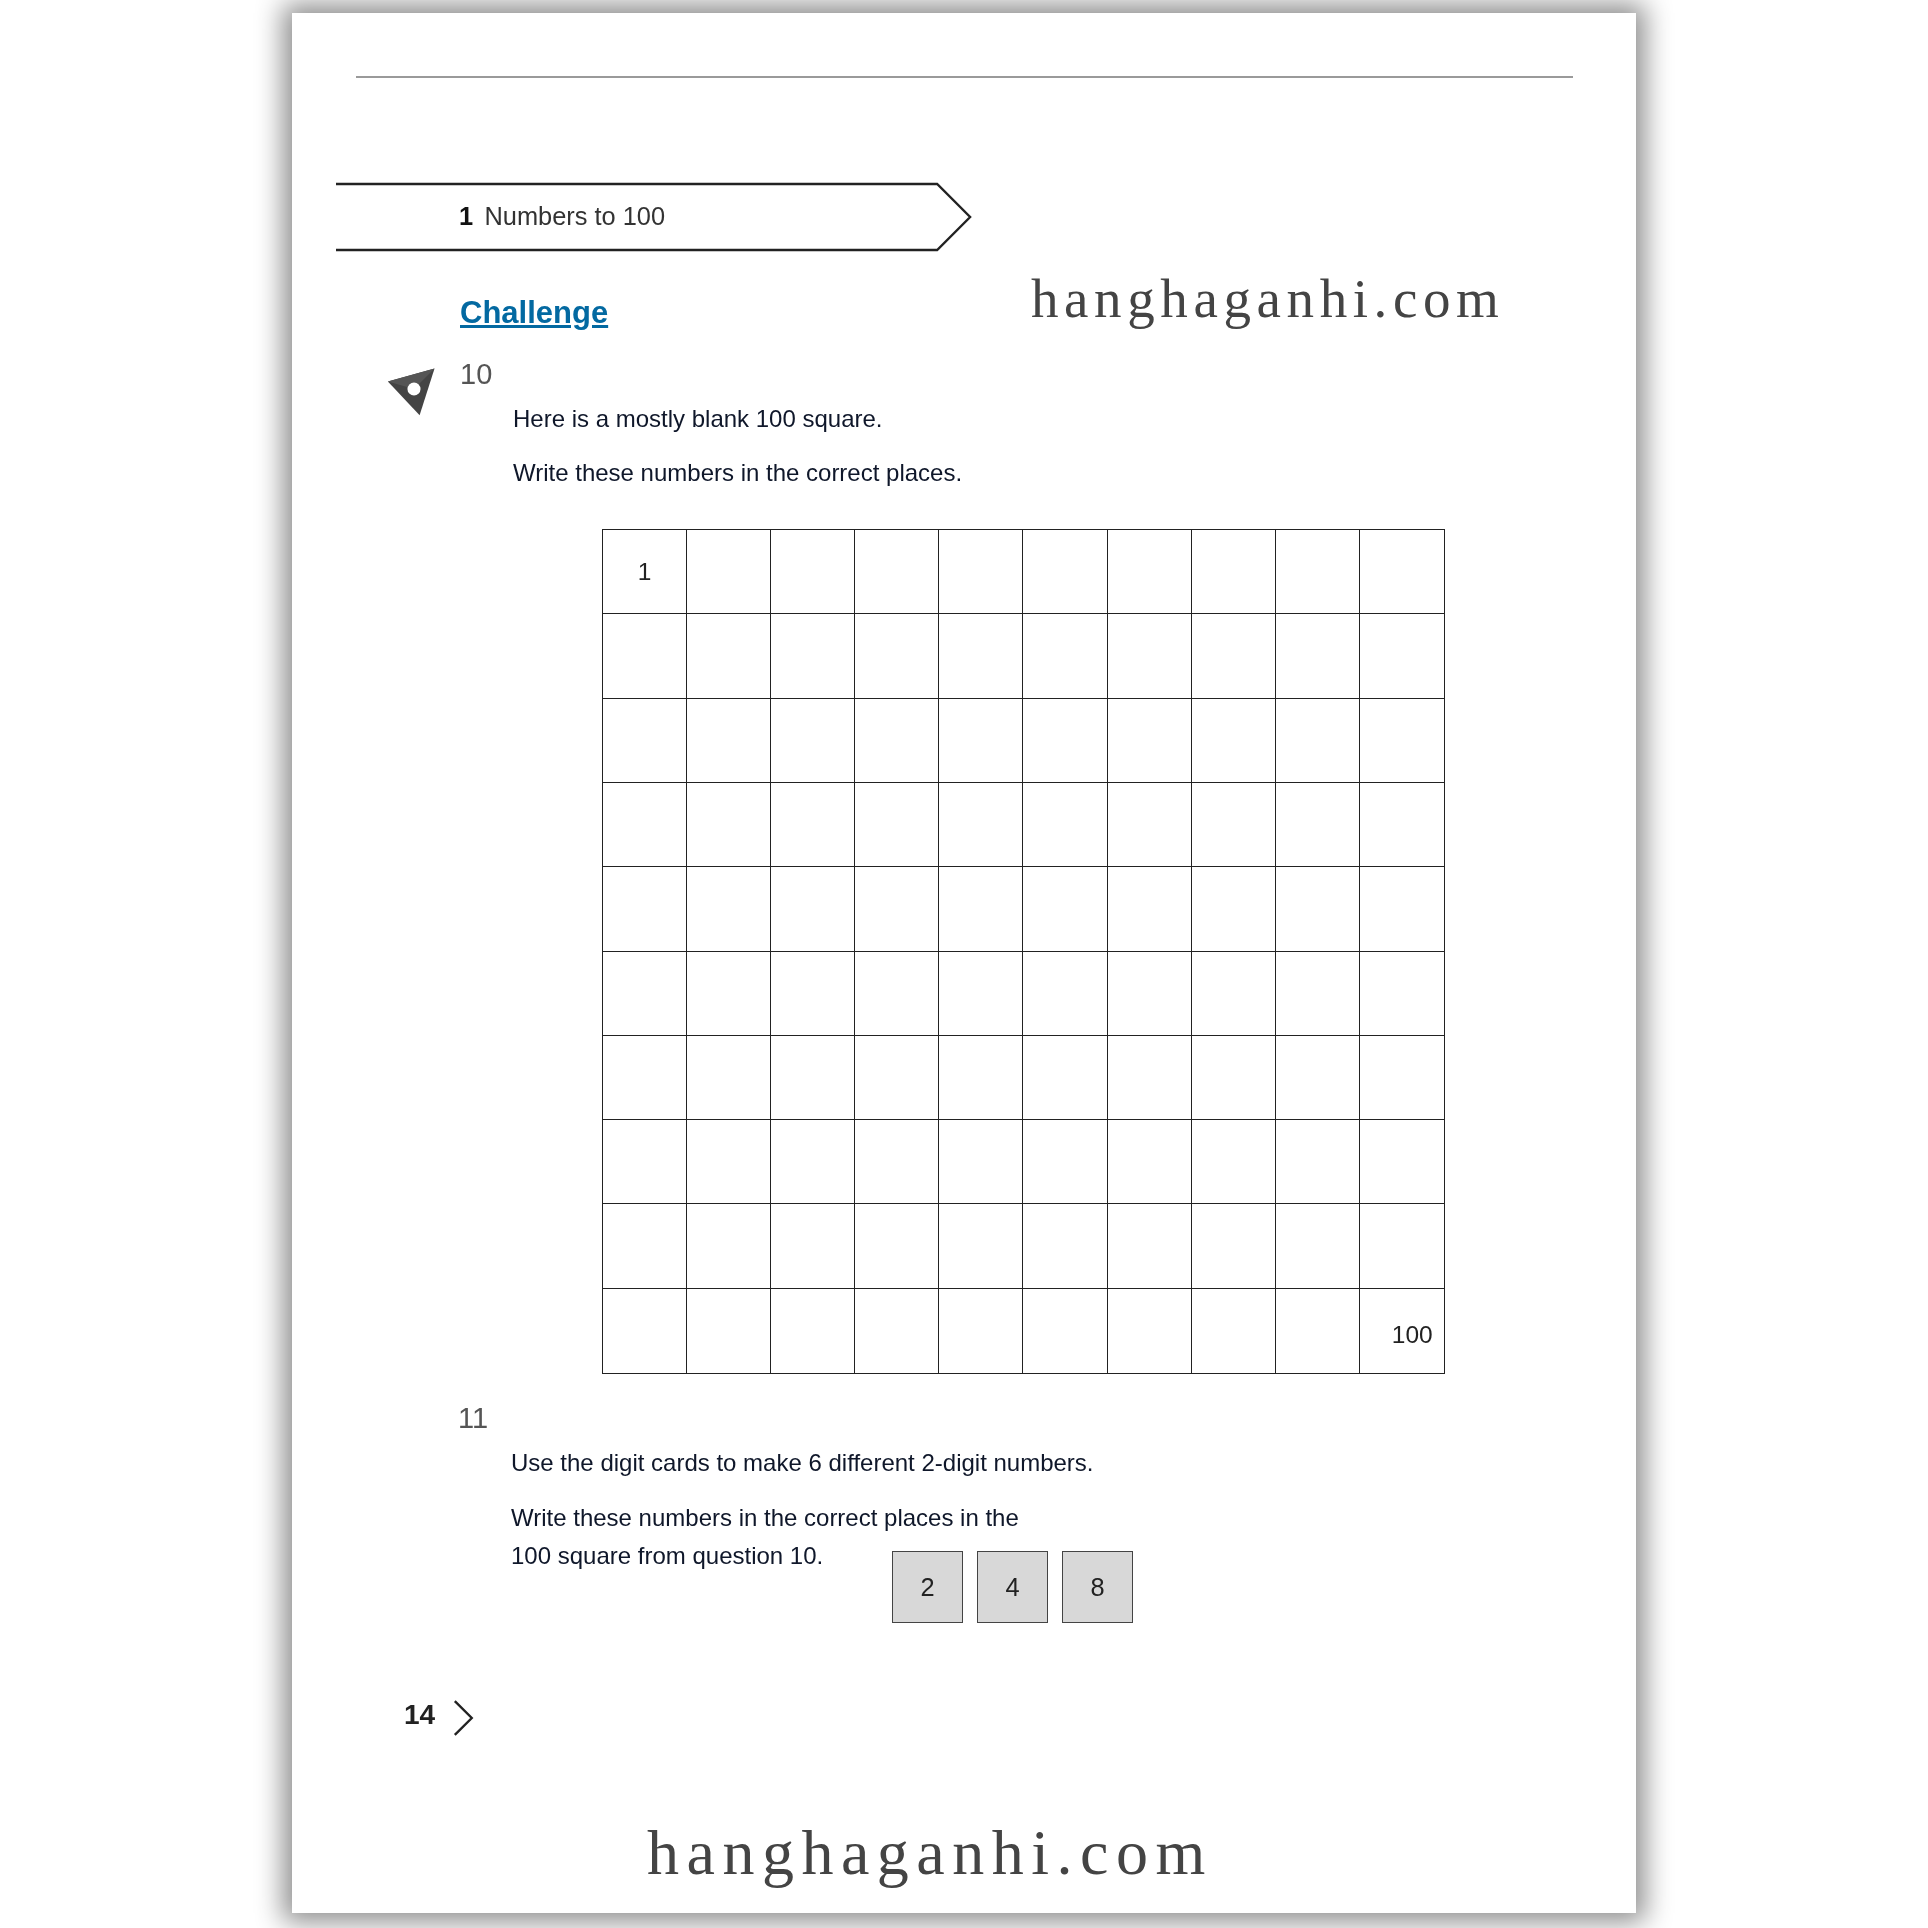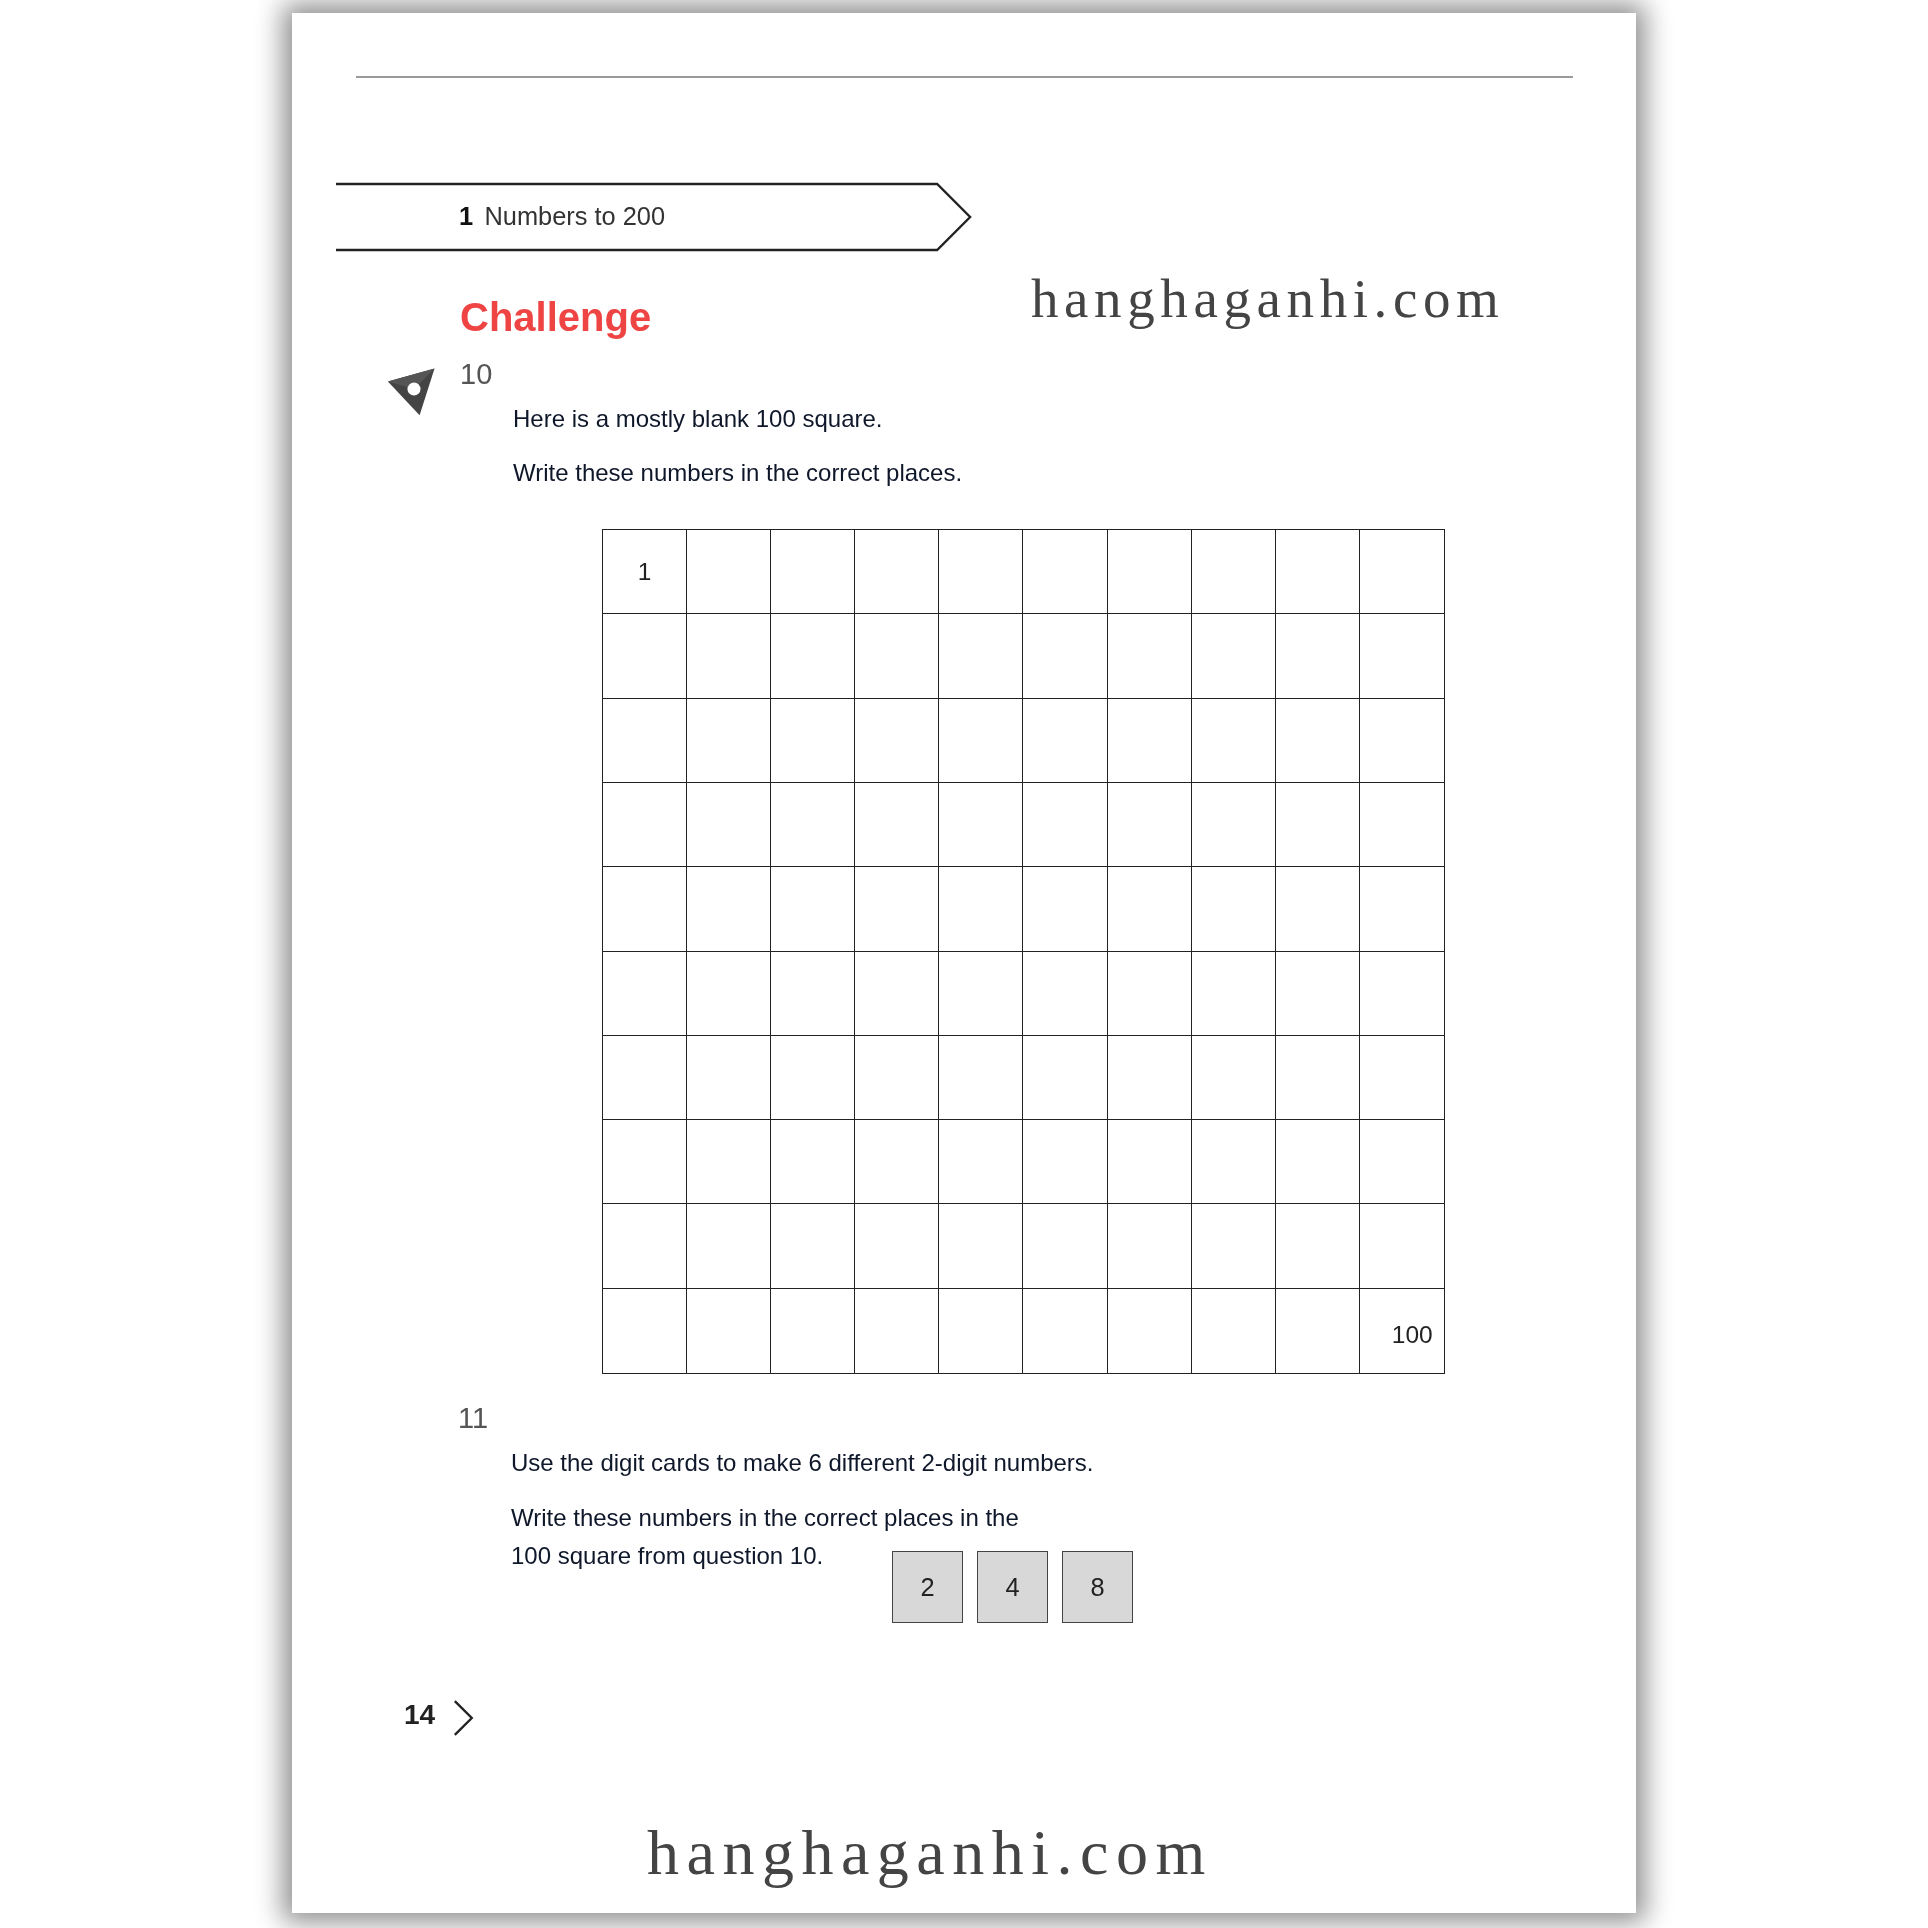--- a/index.html
+++ b/index.html
@@ -12,21 +12,21 @@
     .page {
       position:absolute; left:292px; top:13px; width:1344px; height:1900px;
       background:#fff;
       box-shadow: 0 0 26px 9.4px rgba(0,0,0,0.45);
     }
     .abs { position:absolute; }
     .top-rule { left:64px; top:63px; width:1217px; height:0; border-top:2.8px solid #9a9a9a; }
     .banner { left:44px; top:169px; width:636px; height:70px; }
     .banner-text { left:167px; top:189px; font-size:25.4px; color:#333; white-space:nowrap; }
     .banner-text b { color:#111; margin-right:11.3px; }
-    .challenge { left:168px; top:282px; font-size:40px; font-weight:bold; color:#ef4444; }
+    .challenge { left:168px; top:282px; font-size:31px; font-weight:bold; color:#0369a1;text-decoration:underline; }
     .q-icon { left:94px; top:348px; width:56px; height:56px; }
     .q-num { font-size:29px; color:#555; white-space:nowrap; }
     .q-text { font-size:24px; color:#0f172a; white-space:nowrap;margin-top:47px; }
     .numbers-row { left:221px; top:465px; display:flex; gap:0; font-size:29px; color:#1a1a1a; }
     .numbers-row span { width:65px; display:inline-block; }
     .grid {
       left:310px; top:516px; width:843px; height:845px;
       display:grid; grid-template-columns:repeat(10, 1fr); grid-template-rows:repeat(10, 1fr);
       border:1.9px solid #222; box-sizing:border-box;
     }
@@ -54,21 +54,21 @@
 <body>
 
 <div class="page">
 
   <div class="abs top-rule"></div>
 
   <svg class="abs banner" viewBox="0 0 675 74">
     <polyline points="0,2 638,2 673,37 638,72 0,72" fill="none" stroke="#222" stroke-width="2.5"></polyline>
   </svg>
   <div class="abs banner-text">
-    <b>1</b><span>Numbers to 200</span>
+    <b>1</b><span>Numbers to 100</span>
   </div>
 
   <div class="abs watermark wm-top">hanghaganhi.com</div>
 
   <div class="abs challenge">Challenge</div>
 
   <svg class="abs q-icon" viewBox="0 0 60 60">
     <polygon points="2,22 52,8 36,58" fill="#444"></polygon>
     <polygon points="2,22 30,30 52,8" fill="#555"></polygon>
     <circle cx="30" cy="30" r="7" fill="#fff"></circle>

